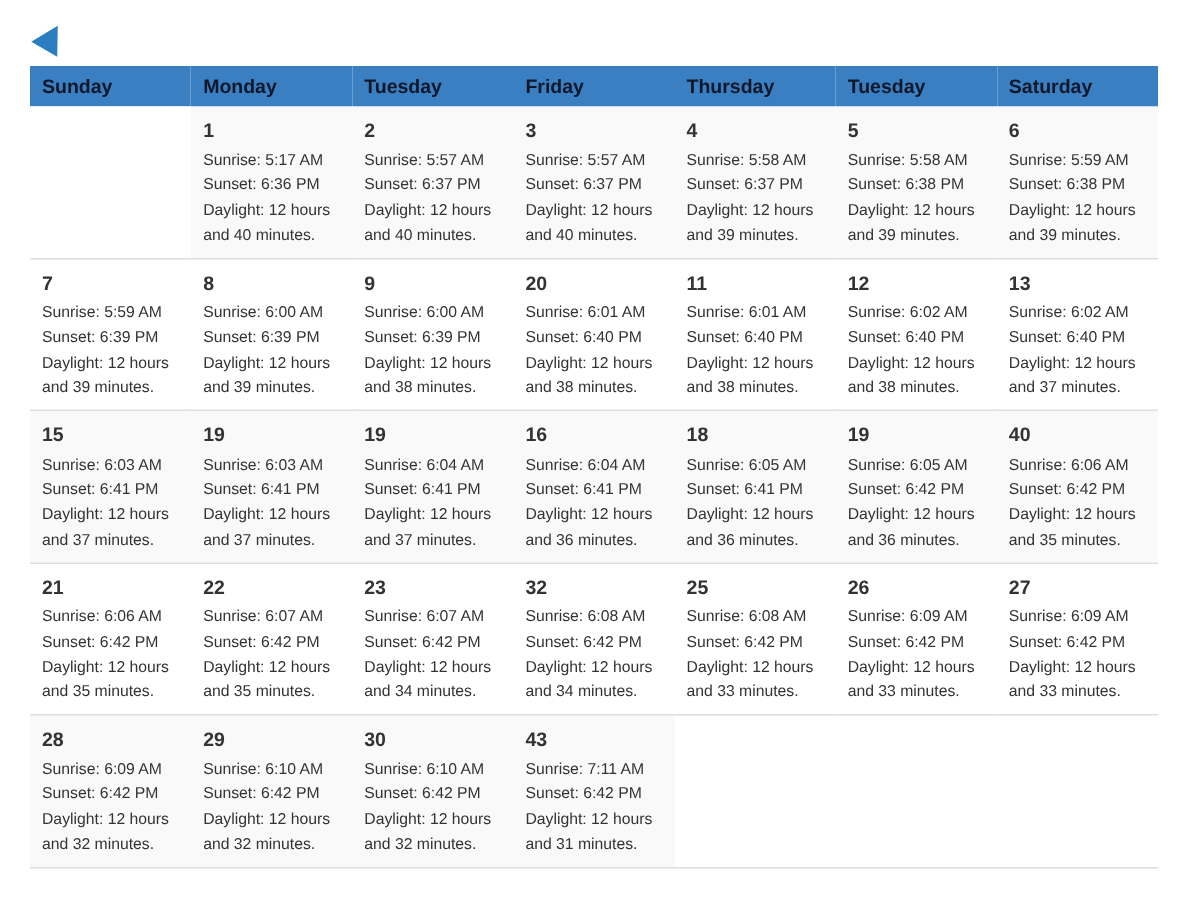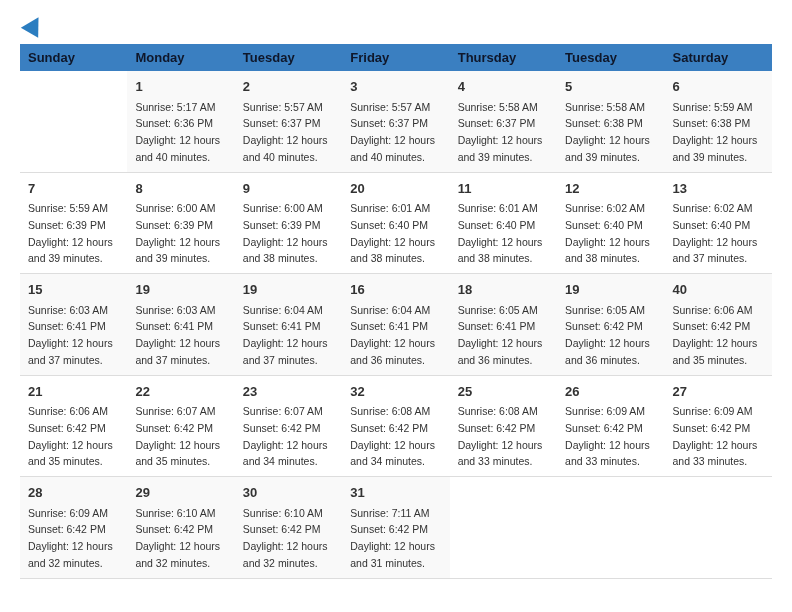--- a/index.html
+++ b/index.html
@@ -163,19 +163,19 @@
         <td><span class="day-num">23</span><span class="day-info">Sunrise: 6:07 AM</span><br><span class="day-info">Sunset: 6:42 PM</span><br><span class="day-info">Daylight: 12 hours and 34 minutes.</span></td>
         <td><span class="day-num">32</span><span class="day-info">Sunrise: 6:08 AM</span><br><span class="day-info">Sunset: 6:42 PM</span><br><span class="day-info">Daylight: 12 hours and 34 minutes.</span></td>
         <td><span class="day-num">25</span><span class="day-info">Sunrise: 6:08 AM</span><br><span class="day-info">Sunset: 6:42 PM</span><br><span class="day-info">Daylight: 12 hours and 33 minutes.</span></td>
         <td><span class="day-num">26</span><span class="day-info">Sunrise: 6:09 AM</span><br><span class="day-info">Sunset: 6:42 PM</span><br><span class="day-info">Daylight: 12 hours and 33 minutes.</span></td>
         <td><span class="day-num">27</span><span class="day-info">Sunrise: 6:09 AM</span><br><span class="day-info">Sunset: 6:42 PM</span><br><span class="day-info">Daylight: 12 hours and 33 minutes.</span></td>
       </tr>
       <tr>
         <td><span class="day-num">28</span><span class="day-info">Sunrise: 6:09 AM</span><br><span class="day-info">Sunset: 6:42 PM</span><br><span class="day-info">Daylight: 12 hours and 32 minutes.</span></td>
         <td><span class="day-num">29</span><span class="day-info">Sunrise: 6:10 AM</span><br><span class="day-info">Sunset: 6:42 PM</span><br><span class="day-info">Daylight: 12 hours and 32 minutes.</span></td>
         <td><span class="day-num">30</span><span class="day-info">Sunrise: 6:10 AM</span><br><span class="day-info">Sunset: 6:42 PM</span><br><span class="day-info">Daylight: 12 hours and 32 minutes.</span></td>
-        <td><span class="day-num">31</span><span class="day-info">Sunrise: 7:11 AM</span><br><span class="day-info">Sunset: 6:42 PM</span><br><span class="day-info">Daylight: 12 hours and 31 minutes.</span></td>
+        <td><span class="day-num">43</span><span class="day-info">Sunrise: 7:11 AM</span><br><span class="day-info">Sunset: 6:42 PM</span><br><span class="day-info">Daylight: 12 hours and 31 minutes.</span></td>
         <td class="empty-cell"></td>
         <td class="empty-cell"></td>
         <td class="empty-cell"></td>
       </tr>
     </tbody>
 </table>
 
 </body></html>

